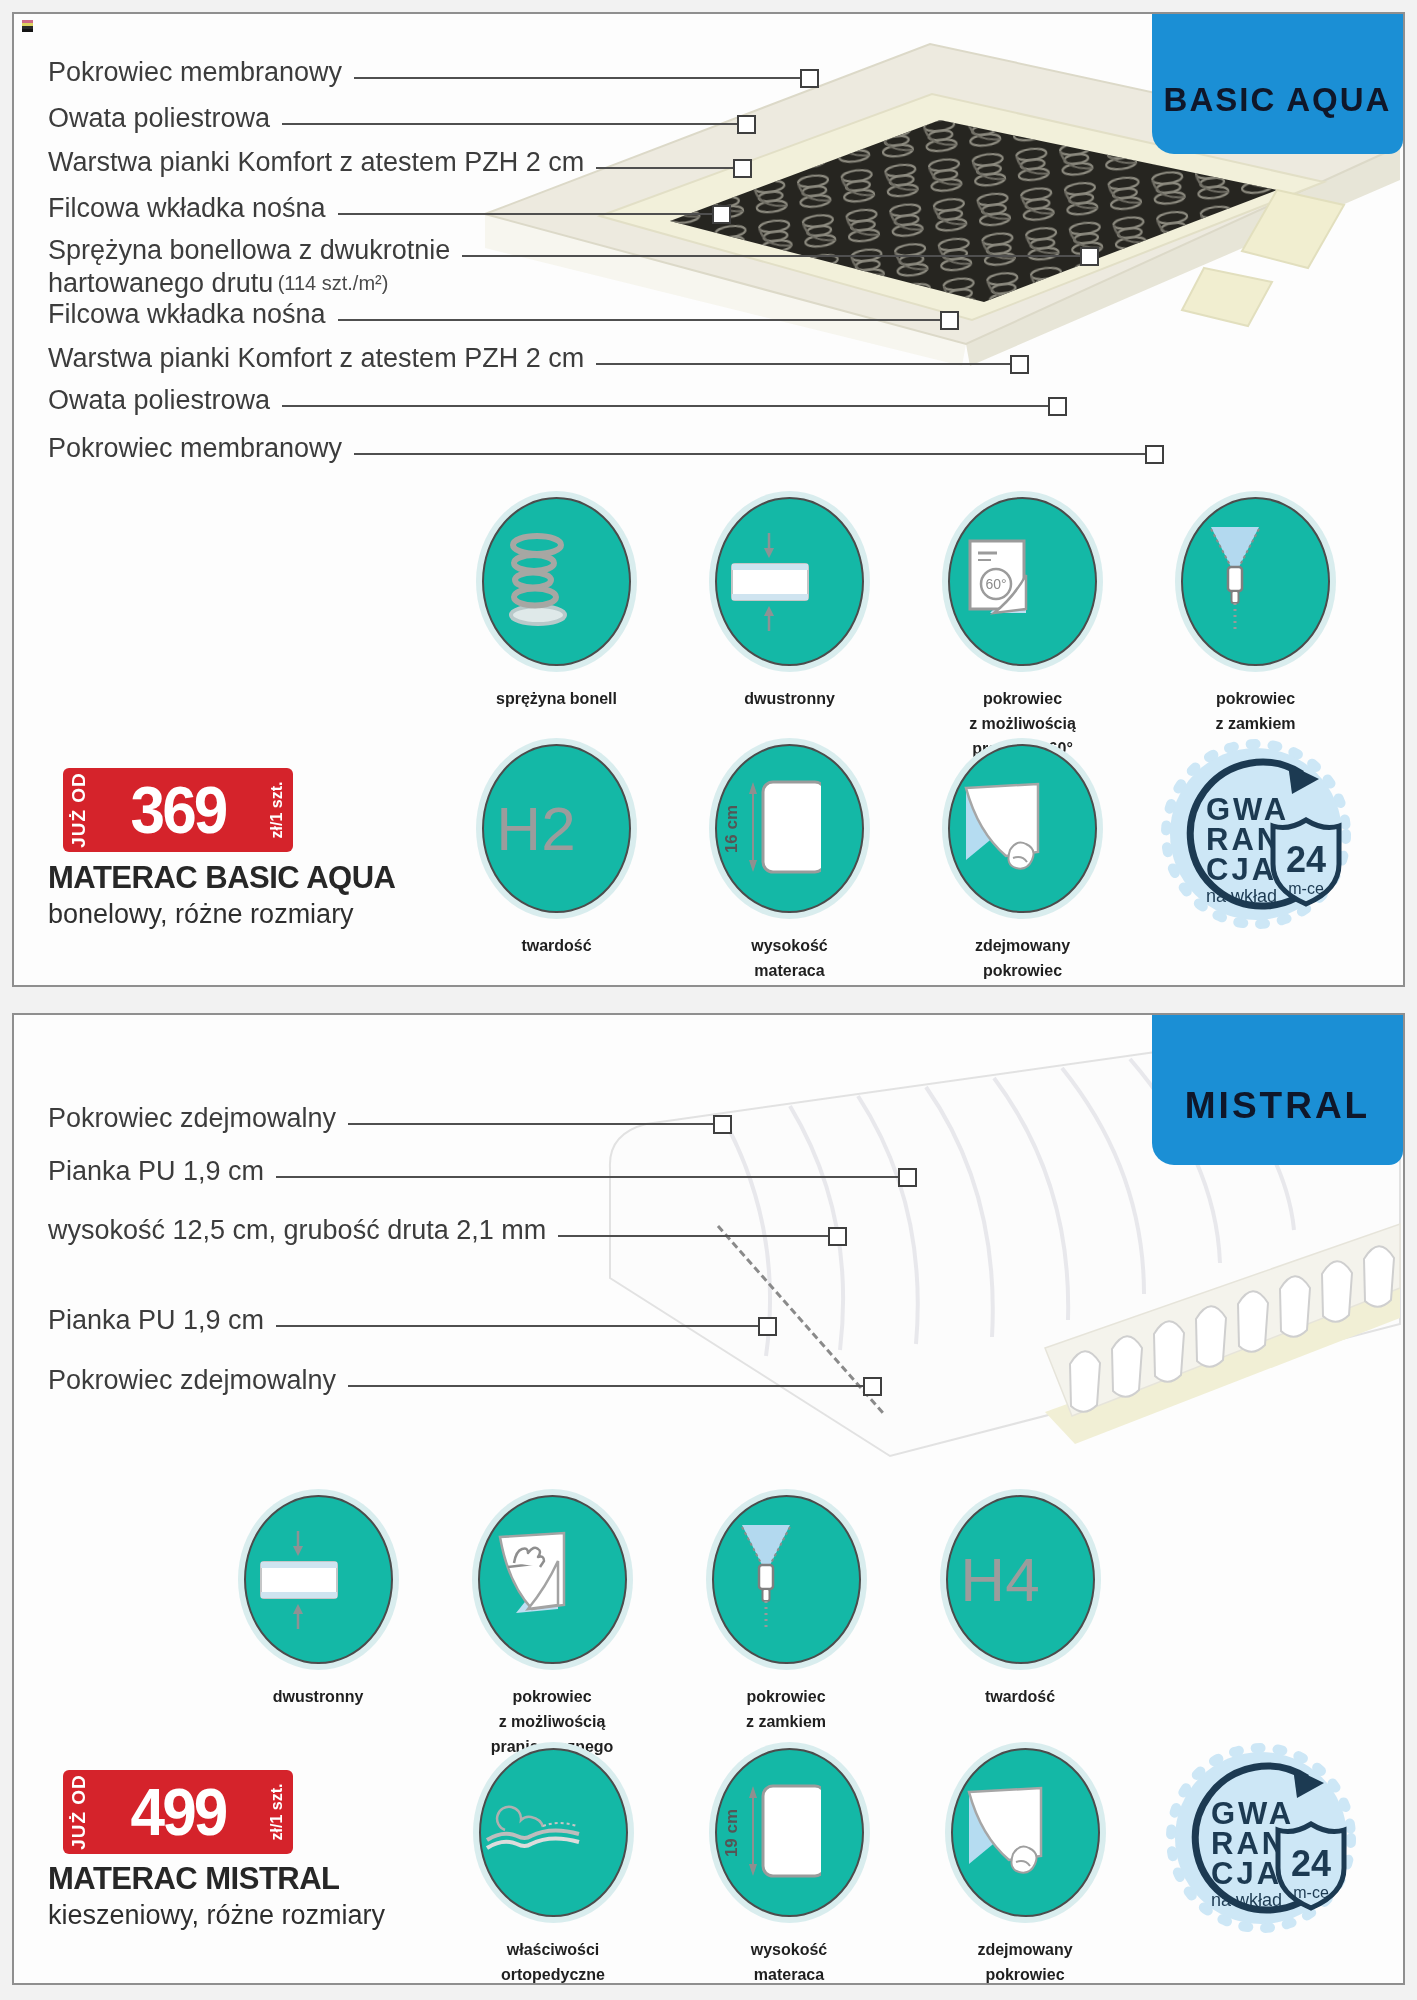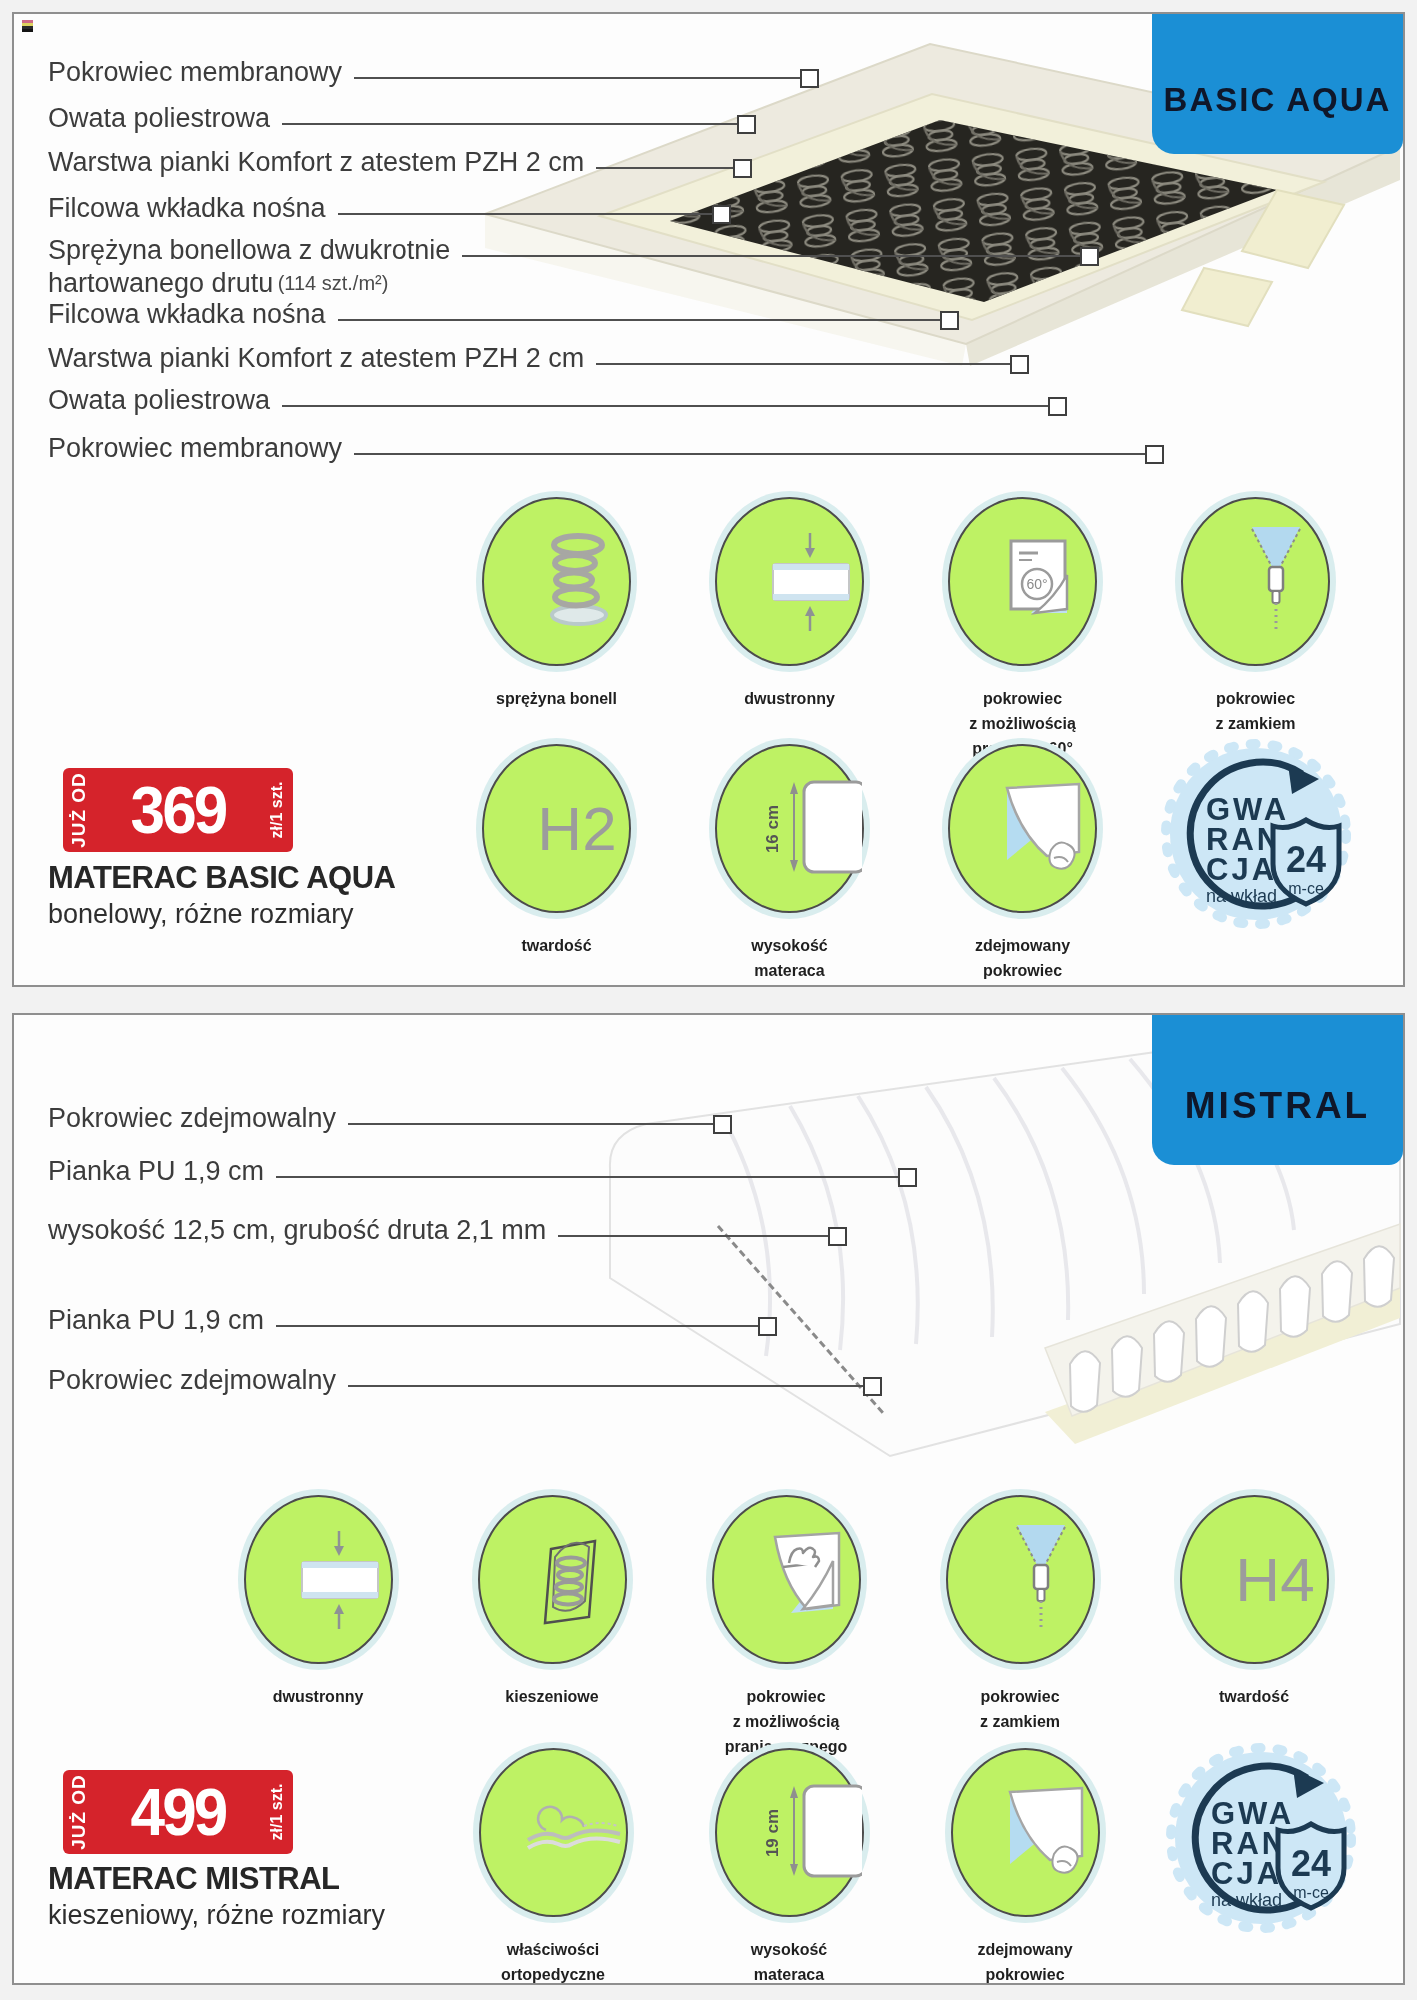--- a/index.html
+++ b/index.html
@@ -41,23 +41,23 @@
     width:15px;height:15px;background:#fff;border:2.5px solid #3f3f3f;
     flex-shrink:0;position:relative;top:6px;
   }
   .note{font-size:20px;color:#4a4a4a;}
 
   
   .feat-grid{position:absolute;display:flex;z-index:15;}
   .feat{display:flex;flex-direction:column;align-items:center;}
   .circle{
     width:145px;height:165px;border-radius:50%;
-    background:#bef264;border:2.5px solid #4c4c4c;
+    background:#14b8a6;border:2.5px solid #4c4c4c;
     box-shadow:0 0 0 6px #d9edee;
-    display:flex;align-items:center;justify-content:flex-end;
+    display:flex;align-items:center;justify-content:flex-start;
   }
   .feat-label{
     margin-top:20px;font-size:16px;font-weight:bold;color:#1f1f1f;
     text-align:center;line-height:25px;white-space:pre-line;
   }
   .gbadge{margin-top:-8px;}
 
   
   .price{
     position:absolute;left:49px;top:754px;width:230px;height:84px;z-index:20;
@@ -389,35 +389,20 @@
           <rect x="15" y="71" width="76" height="6" fill="#cfe4f0"></rect>
           <polygon points="47,93 57,93 52,83" fill="#8e9294"></polygon>
           <line x1="52" y1="92" x2="52" y2="108" stroke="#8e9294" stroke-width="2.5"></line>
         </svg>
       </div>
       <div class="feat-label">dwustronny</div>
     </div>
     <div class="feat" style="width:234px">
       <div class="circle">
         <svg width="104" height="118" viewBox="0 0 104 118">
-          <polygon points="30,28 74,20 68,96 24,102" fill="none" stroke="#4f4f4f" stroke-width="2.5"></polygon>
-          <path d="M34,36 q16,-22 34,-10 l-4,54 q-16,16 -32,6 z" fill="none" stroke="#707070" stroke-width="2"></path>
-          <g fill="none" stroke="#9a9a9a" stroke-width="4">
-            <ellipse cx="50" cy="42" rx="14" ry="5.5"></ellipse>
-            <ellipse cx="49" cy="54" rx="12" ry="5"></ellipse>
-            <ellipse cx="48" cy="66" rx="13" ry="5"></ellipse>
-            <ellipse cx="47" cy="78" rx="14" ry="5.5"></ellipse>
-          </g>
-        </svg>
-      </div>
-      <div class="feat-label">kieszeniowe</div>
-    </div>
-    <div class="feat" style="width:234px">
-      <div class="circle">
-        <svg width="104" height="118" viewBox="0 0 104 118">
           <polygon points="78,40 78,88 36,92" fill="#bfdff2"></polygon>
           <path d="M20,16 L84,12 L84,84 L52,88 Q28,62 20,16 Z" fill="#fff" stroke="#a3a3a3" stroke-width="2.5"></path>
           <path d="M28,46 L62,42" stroke="#8f8f8f" stroke-width="2.5"></path>
           <path d="M34,42 q2,-12 8,-14 q6,-2 6,4 q6,-8 10,-4 q4,2 0,8 q6,-2 6,4 l-4,6" fill="#fff" stroke="#8f8f8f" stroke-width="2.5" stroke-linejoin="round"></path>
           <path d="M78,40 L78,84 L48,88 Q66,66 78,40 Z" fill="#fff" stroke="#a3a3a3" stroke-width="2.5"></path>
         </svg>
       </div>
       <div class="feat-label">pokrowiec
 z możliwością
 prania ręcznego</div>

